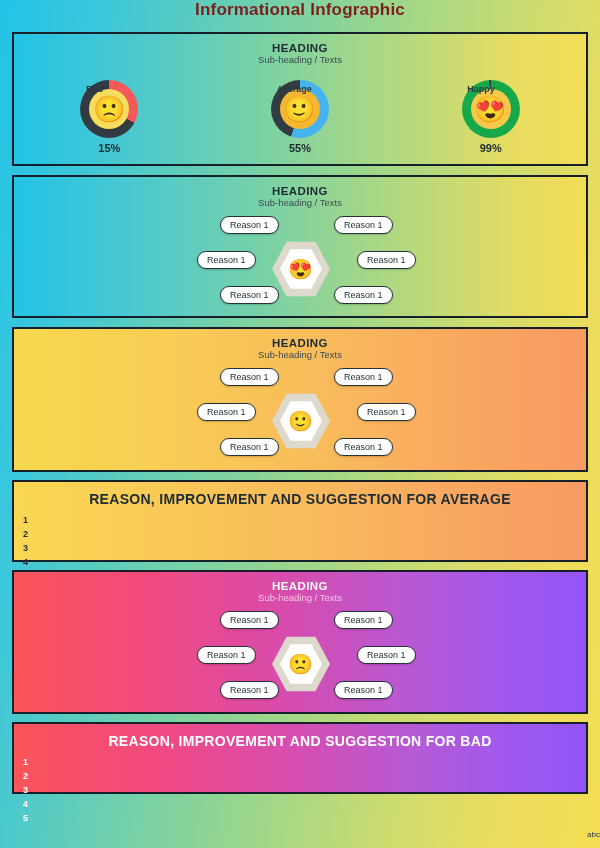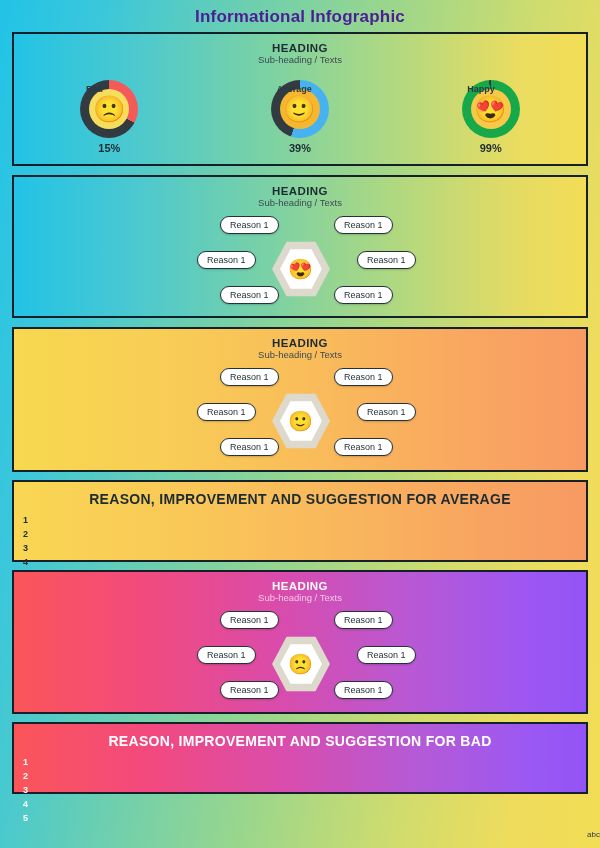--- a/index.html
+++ b/index.html
@@ -12,22 +12,21 @@
     overflow: hidden;
     font-family: "Liberation Sans", sans-serif;
     background: linear-gradient(100deg, #22c3e6 0%, #3bc7db 14%, #6ecfae 34%, #9ad68c 52%, #cfdc6e 72%, #efdc5c 88%, #f3dd55 100%);
     position: relative;
   }
 
   .page-title {
     text-align: center;
     font-size: 17px;
     font-weight: bold;
-    color: #4c1d95;
-    padding-top: 7px;
+    color: #7f1d1d;
     letter-spacing: 0.2px;
   }
 
   .panel {
     position: absolute;
     left: 12px;
     right: 12px;
     border: 2px solid #16202b;
     box-sizing: border-box;
   }
@@ -231,21 +230,21 @@
       <div class="gauge" id="gauge-0" style="background: conic-gradient(rgb(244, 90, 90) 0deg, rgb(244, 90, 90) 118.8deg, rgb(51, 59, 66) 118.8deg, rgb(51, 59, 66) 360deg);">
         <div class="hole" style="background: rgb(247, 221, 92);">🙁</div>
       </div>
       <div class="gauge-pct">15%</div>
       <div class="gauge-label">Bad</div>
     </div>
     <div class="gauge-cell">
       <div class="gauge" id="gauge-1" style="background: conic-gradient(rgb(70, 179, 240) 0deg, rgb(70, 179, 240) 198deg, rgb(51, 59, 66) 198deg, rgb(51, 59, 66) 360deg);">
         <div class="hole" style="background: rgb(245, 183, 49);">🙂</div>
       </div>
-      <div class="gauge-pct">39%</div>
+      <div class="gauge-pct">55%</div>
       <div class="gauge-label">Average</div>
     </div>
     <div class="gauge-cell">
       <div class="gauge" id="gauge-2" style="background: conic-gradient(rgb(23, 168, 74) 0deg, rgb(23, 168, 74) 356.4deg, rgb(51, 59, 66) 356.4deg, rgb(51, 59, 66) 360deg);">
         <div class="hole" style="background: rgb(247, 200, 74);">😍</div>
       </div>
       <div class="gauge-pct">99%</div>
       <div class="gauge-label">Happy</div>
     </div>
   </div>

